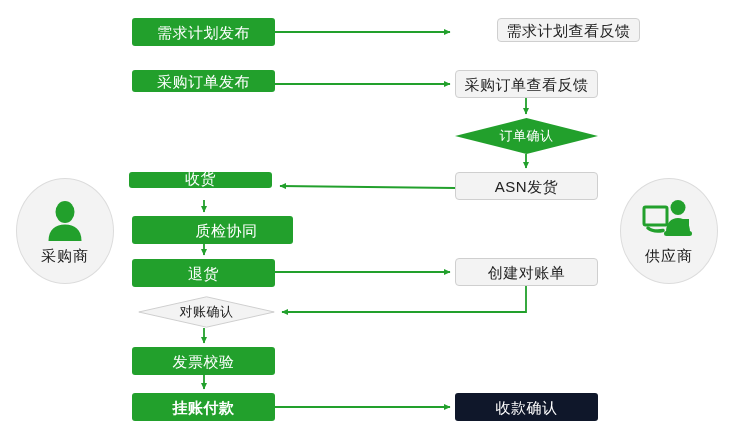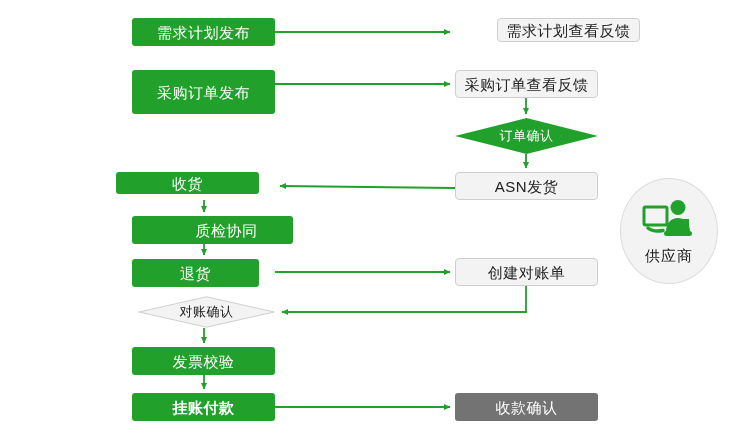--- a/index.html
+++ b/index.html
@@ -28,21 +28,21 @@
     letter-spacing: 0.5px;
     white-space: nowrap;
     z-index: 3;
   }
   .node.green {
     background: #22a02c;
     color: #ffffff;
     border-radius: 3px;
   }
   .node.red {
-    background: #737373;
+    background: #0f172a;
     color: #ffffff;
     border-radius: 3px;
   }
   .node.plain {
     background: #f3f3f3;
     color: #222222;
     border: 1px solid #cfcfcf;
     border-radius: 4px;
   }
   .diamond {
@@ -132,20 +132,29 @@
 
     <path d="M526,286 L526,312 L282,312" fill="none" stroke="#22a02c" stroke-width="1.8" marker-end="url(#arrR)"></path>
 
     <line x1="204" y1="328" x2="204" y2="343" stroke="#22a02c" stroke-width="1.8" marker-end="url(#arrR)"></line>
 
     <line x1="204" y1="375" x2="204" y2="389" stroke="#22a02c" stroke-width="1.8" marker-end="url(#arrR)"></line>
 
     <line x1="275" y1="407" x2="450" y2="407" stroke="#22a02c" stroke-width="1.8" marker-end="url(#arrR)"></line>
   </svg>
 
+  <div class="actor" style="left:16px; top:178px;">
+    <div class="aicon">
+      <svg width="44" height="44" viewBox="0 0 44 44" xmlns="http://www.w3.org/2000/svg">
+        <ellipse cx="22" cy="13" rx="9.5" ry="11" fill="#22a02c"></ellipse>
+        <path d="M5.5,42 C5.5,30.5 12.5,25.5 22,25.5 C31.5,25.5 38.5,30.5 38.5,42 Z" fill="#22a02c"></path>
+      </svg>
+    </div>
+    <div class="alabel">采购商</div>
+  </div>
 
   <div class="actor" style="left:620px; top:178px;">
     <div class="aicon">
       <svg width="54" height="44" viewBox="0 0 54 44" xmlns="http://www.w3.org/2000/svg">
 
         <rect x="2" y="8" width="23" height="18" rx="1.5" fill="none" stroke="#22a02c" stroke-width="3"></rect>
         <path d="M6,29 C9,31.5 15,32.5 21,31.5" fill="none" stroke="#22a02c" stroke-width="3.5" stroke-linecap="round"></path>
 
         <circle cx="36" cy="8.5" r="7.5" fill="#22a02c"></circle>
 
@@ -159,48 +168,48 @@
   </div>
 
   <div class="node green" style="left:132px; top:18px; width:143px; height:28px;">
     <span>需求计划发布</span>
   </div>
 
   <div class="node plain" style="left:455px; top:18px; width:143px; height:24px;margin-left:42px;">
     <span>需求计划查看反馈</span>
   </div>
 
-  <div class="node green" style="left:132px; top:70px; width:143px; height:44px;">
+  <div class="node green" style="left:132px; top:70px; width:143px; height:22px;">
     <span>采购订单发布</span>
   </div>
 
   <div class="node plain" style="left:455px; top:70px; width:143px; height:28px;">
     <span>采购订单查看反馈</span>
   </div>
 
   <div class="diamond green" style="left:455px; top:118px; width:143px; height:36px;">
     <svg width="143" height="36" viewBox="0 0 143 36" xmlns="http://www.w3.org/2000/svg">
       <polygon points="71.5,0 143,18 71.5,36 0,18" fill="#22a02c"></polygon>
     </svg>
     <div class="dlabel">订单确认</div>
   </div>
 
   <div class="node plain" style="left:455px; top:172px; width:143px; height:28px;">
     <span>ASN发货</span>
   </div>
 
-  <div class="node green" style="left:116px; top:172px; width:143px; height:22px;">
+  <div class="node green" style="left:129px; top:172px; width:143px; height:16px;font-family:Liberation Mono, monospace;">
     <span>收货</span>
   </div>
 
   <div class="node green" style="left:132px; top:216px; width:161px; height:28px;padding-left:28px;">
     <span>质检协同</span>
   </div>
 
-  <div class="node green" style="left:132px; top:259px; width:127px; height:28px;">
+  <div class="node green" style="left:132px; top:259px; width:143px; height:28px;">
     <span>退货</span>
   </div>
 
   <div class="node plain" style="left:455px; top:258px; width:143px; height:28px;">
     <span>创建对账单</span>
   </div>
 
   <div class="diamond gray" style="left:138px; top:296px; width:137px; height:32px;font-family:Liberation Serif, serif;">
     <svg width="137" height="32" viewBox="0 0 137 32" xmlns="http://www.w3.org/2000/svg">
       <polygon points="68.5,0.8 136.2,16 68.5,31.2 0.8,16" fill="#f3f3f3" stroke="#cfcfcf" stroke-width="1"></polygon>

